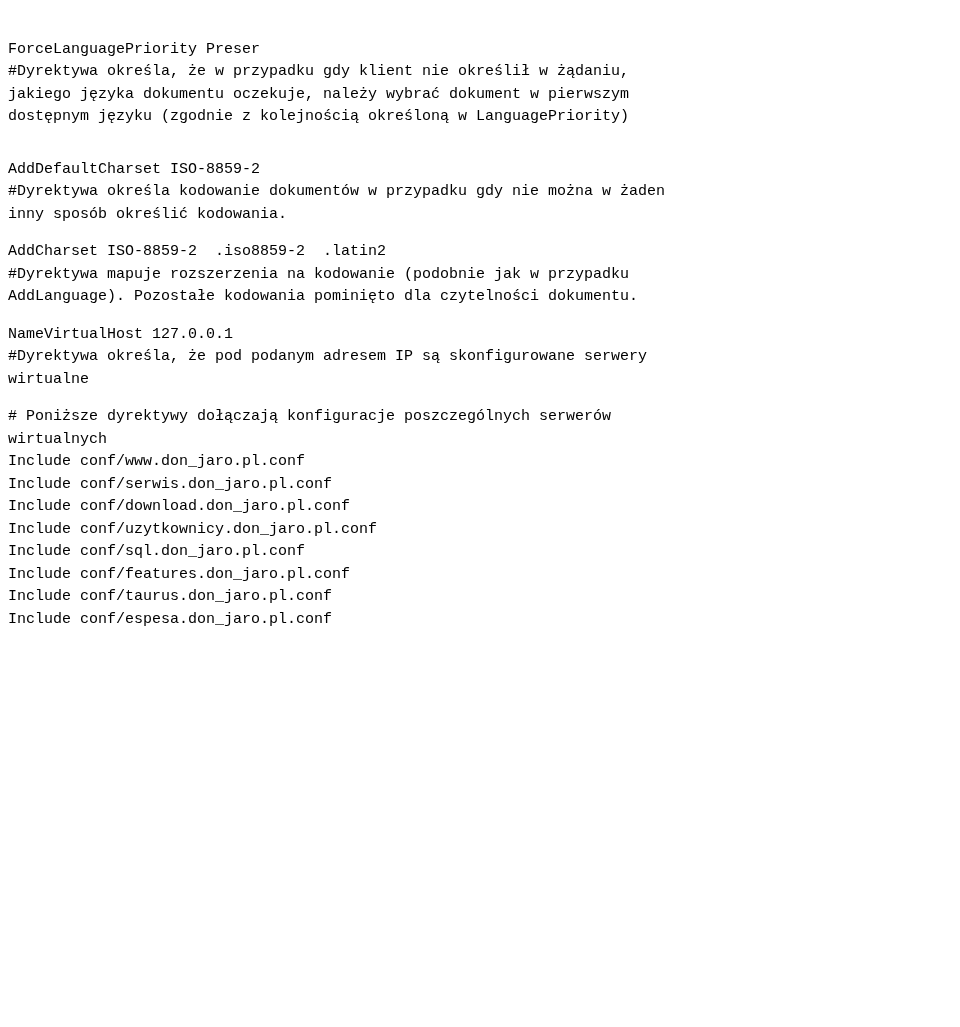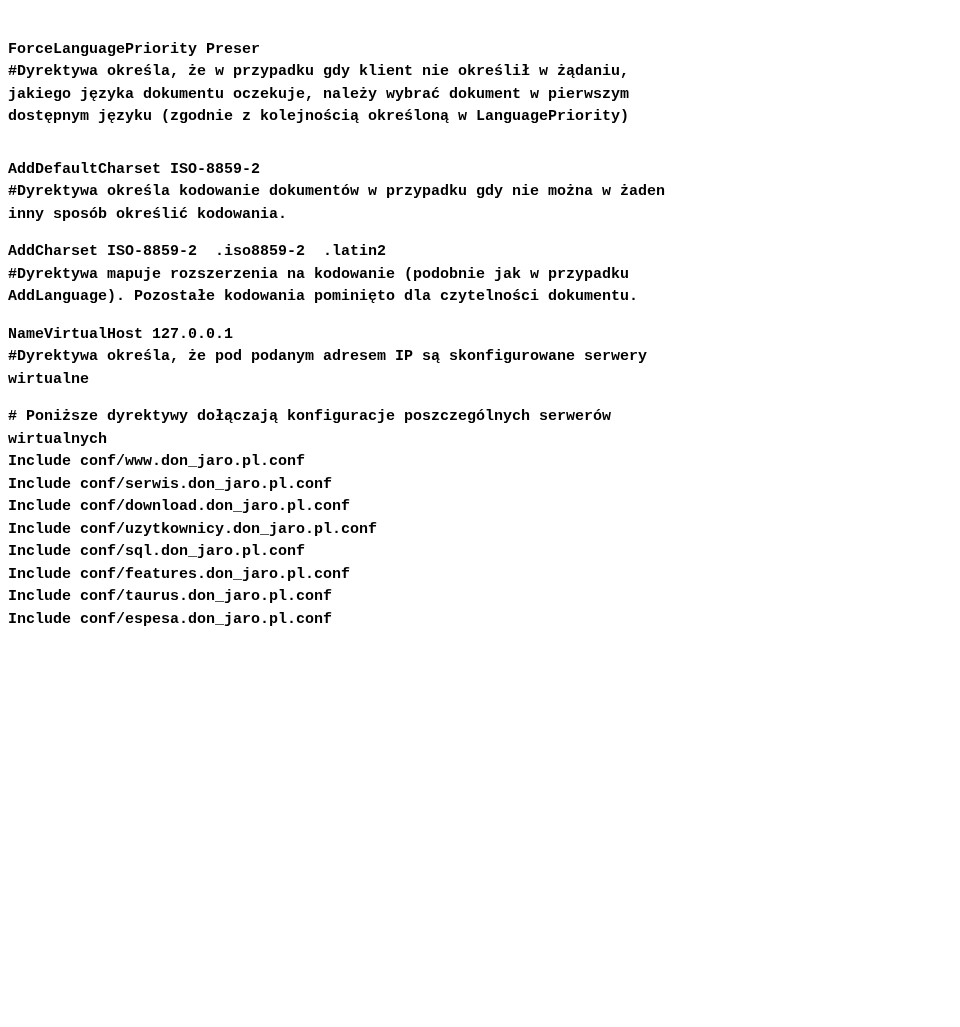--- a/index.html
+++ b/index.html
@@ -15,21 +15,20 @@
       color: #000000;
       padding: 16px 8px;
       line-height: 1.5;
       width: 960px;
       min-height: 1027px;
     }
 
     .content-block {
       white-space: pre-wrap;
       word-wrap: break-word;
-      font-weight: bold;
     }
 
     .line {
       display: block;
       white-space: pre-wrap;
     }
 
     .spacer {
       display: block;
       height: 1em;

